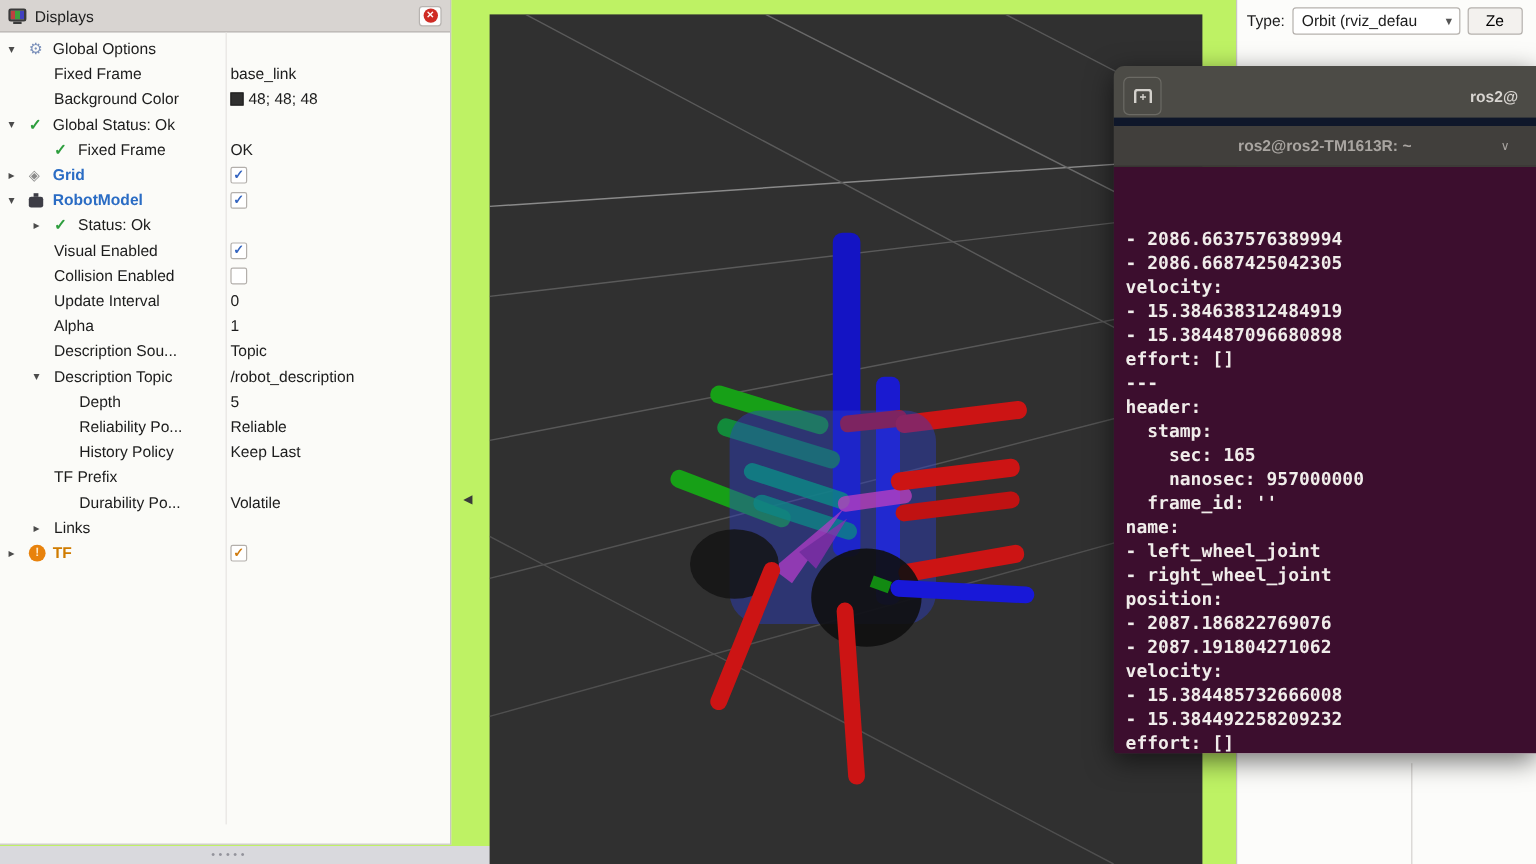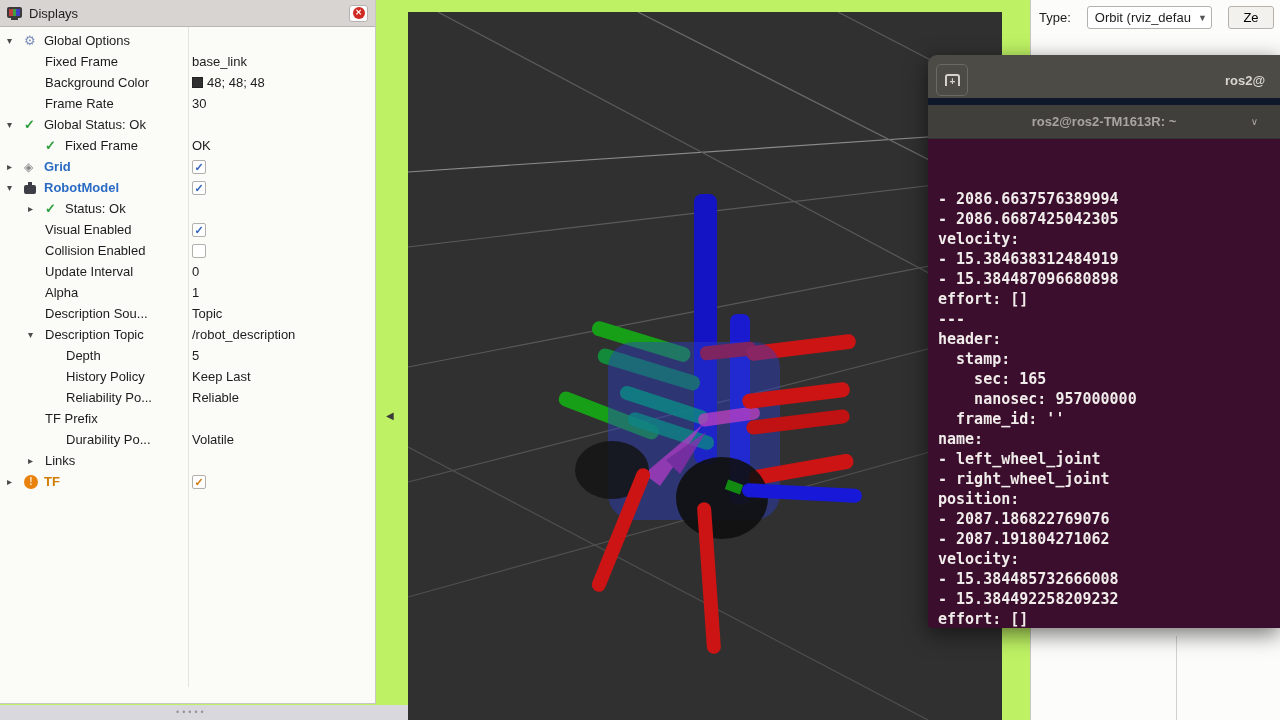--- a/index.html
+++ b/index.html
@@ -71,21 +71,21 @@
   .views-panel { position:absolute; left:1030px; top:0; width:250px; height:720px;
     background:#fcfcfa; border-left:1px solid #c9c6c3; }
   .views-header { height:30px; background:#d8d4d1; border-bottom:1px solid #bdb9b6;
     display:flex; align-items:center; gap:7px; padding:0 9px; }
   .views-title { font-size:13px; color:#1e1e1e; }
   .camera-icon { display:inline-flex; align-items:center; }
   .camera-icon::before { content:''; border-top:5px solid transparent;
     border-bottom:5px solid transparent; border-left:7px solid #3a3a3a; }
   .camera-icon::after { content:''; width:9px; height:8px; background:#3a3a3a;
     border-radius:2px; margin-left:1px; }
-  .views-toolbar { display:flex; align-items:center; gap:16px; padding:6px 6px 6px 8px;
+  .views-toolbar { display:flex; align-items:center; gap:6px; padding:6px 6px 6px 8px;
     font-size:13px; color:#1c1c1c; }
   .combo { width:140px; height:23px; background:#fff; border:1px solid #b5b1ad;
     border-radius:3px; display:flex; align-items:center; padding:0 4px 0 7px;
     font-size:13px; overflow:hidden; white-space:nowrap; cursor:pointer; }
   .combo .caret { margin-left:auto; font-size:9px; color:#555; }
   .zero-btn { height:23px; min-width:46px; background:#f3f1ee; border:1px solid #b5b1ad;
     border-radius:3px; font-size:13px; padding:0 8px; cursor:pointer; }
   .views-divider { position:absolute; left:145px; top:636px; bottom:0; width:1px;
     background:#d4d2cf; }
 
@@ -137,25 +137,20 @@
         <div class="tree-row" style="padding-left: 28px;">
           <span class="arrow"></span>
           <span class="rlabel">Fixed Frame</span>
           <span class="rvalue">base_link</span>
         </div>
         <div class="tree-row" style="padding-left: 28px;">
           <span class="arrow"></span>
           <span class="rlabel">Background Color</span>
           <span class="rvalue"><span class="swatch"></span>48; 48; 48</span>
         </div>
-        <div class="tree-row" style="padding-left: 28px;">
-          <span class="arrow"></span>
-          <span class="rlabel">Frame Rate</span>
-          <span class="rvalue">30</span>
-        </div>
         <div class="tree-row" style="padding-left: 7px;">
           <span class="arrow">▾</span>
           <span class="ticon ticon-check">✓</span>
           <span class="rlabel">Global Status: Ok</span>
         </div>
         <div class="tree-row" style="padding-left: 28px;">
           <span class="arrow"></span>
           <span class="ticon ticon-check">✓</span>
           <span class="rlabel">Fixed Frame</span>
           <span class="rvalue">OK</span>
@@ -207,27 +202,27 @@
           <span class="rlabel">Description Topic</span>
           <span class="rvalue">/robot_description</span>
         </div>
         <div class="tree-row" style="padding-left: 49px;">
           <span class="arrow"></span>
           <span class="rlabel">Depth</span>
           <span class="rvalue">5</span>
         </div>
         <div class="tree-row" style="padding-left: 49px;">
           <span class="arrow"></span>
+          <span class="rlabel">Reliability Po...</span>
+          <span class="rvalue">Reliable</span>
+        </div>
+        <div class="tree-row" style="padding-left: 49px;">
+          <span class="arrow"></span>
           <span class="rlabel">History Policy</span>
           <span class="rvalue">Keep Last</span>
-        </div>
-        <div class="tree-row" style="padding-left: 49px;">
-          <span class="arrow"></span>
-          <span class="rlabel">Reliability Po...</span>
-          <span class="rvalue">Reliable</span>
         </div>
         <div class="tree-row" style="padding-left: 28px;">
           <span class="arrow"></span>
           <span class="rlabel">TF Prefix</span>
         </div>
         <div class="tree-row" style="padding-left: 49px;">
           <span class="arrow"></span>
           <span class="rlabel">Durability Po...</span>
           <span class="rvalue">Volatile</span>
         </div>

